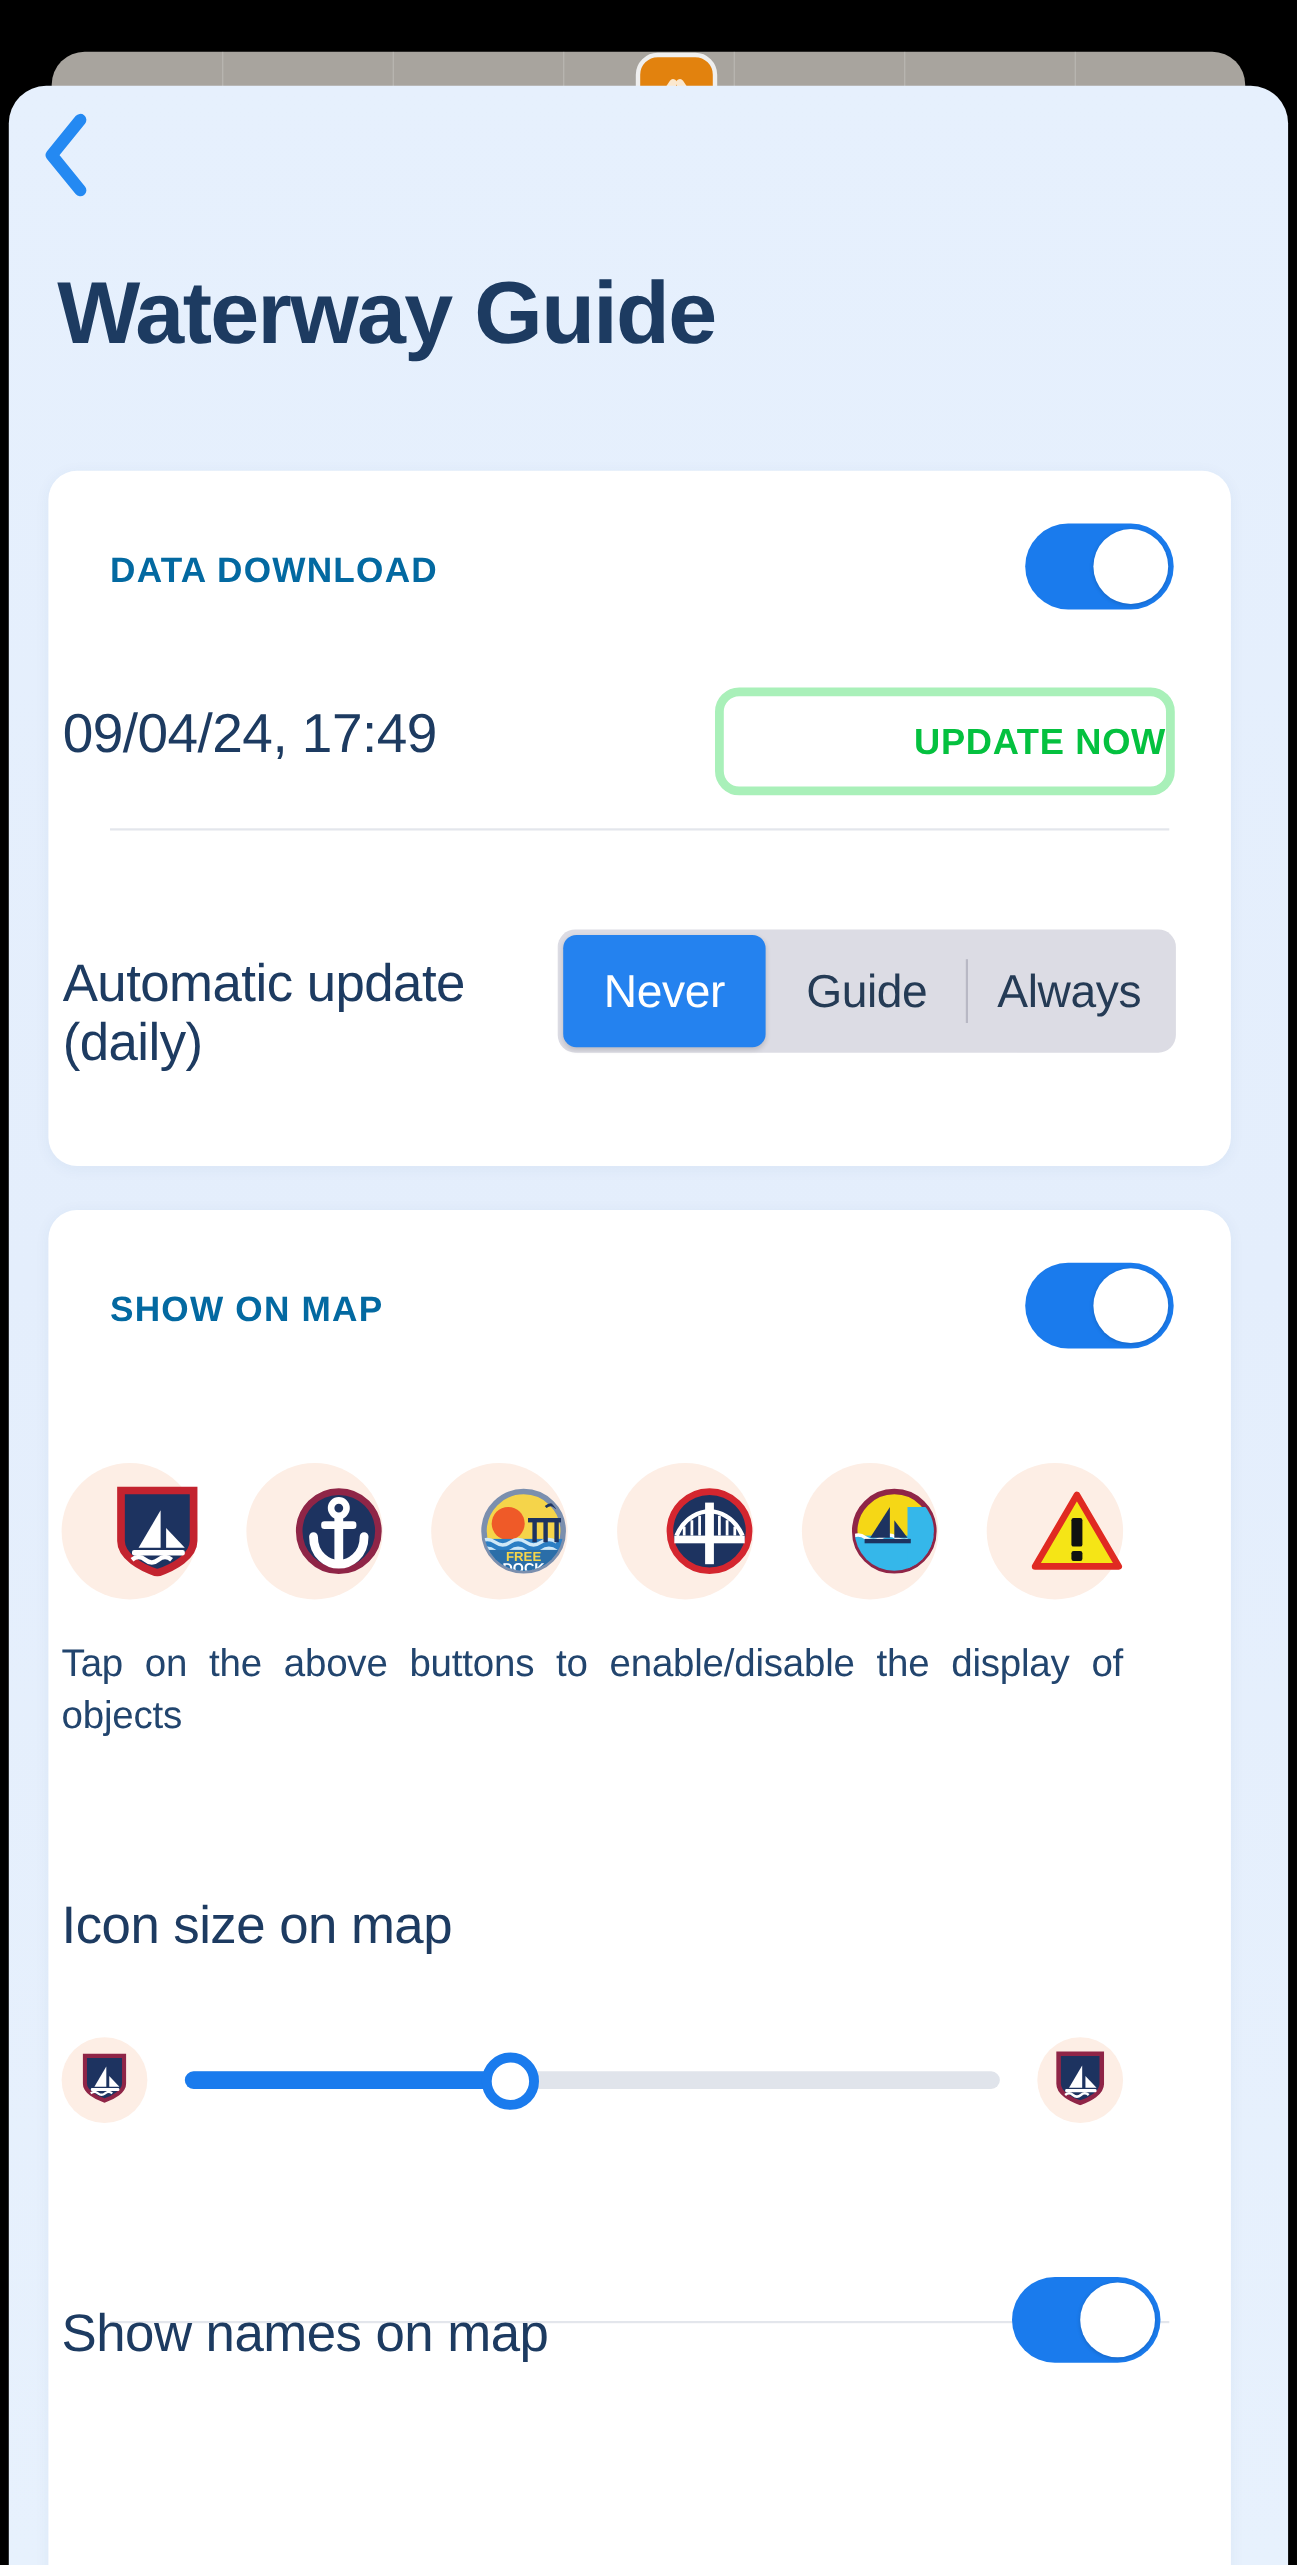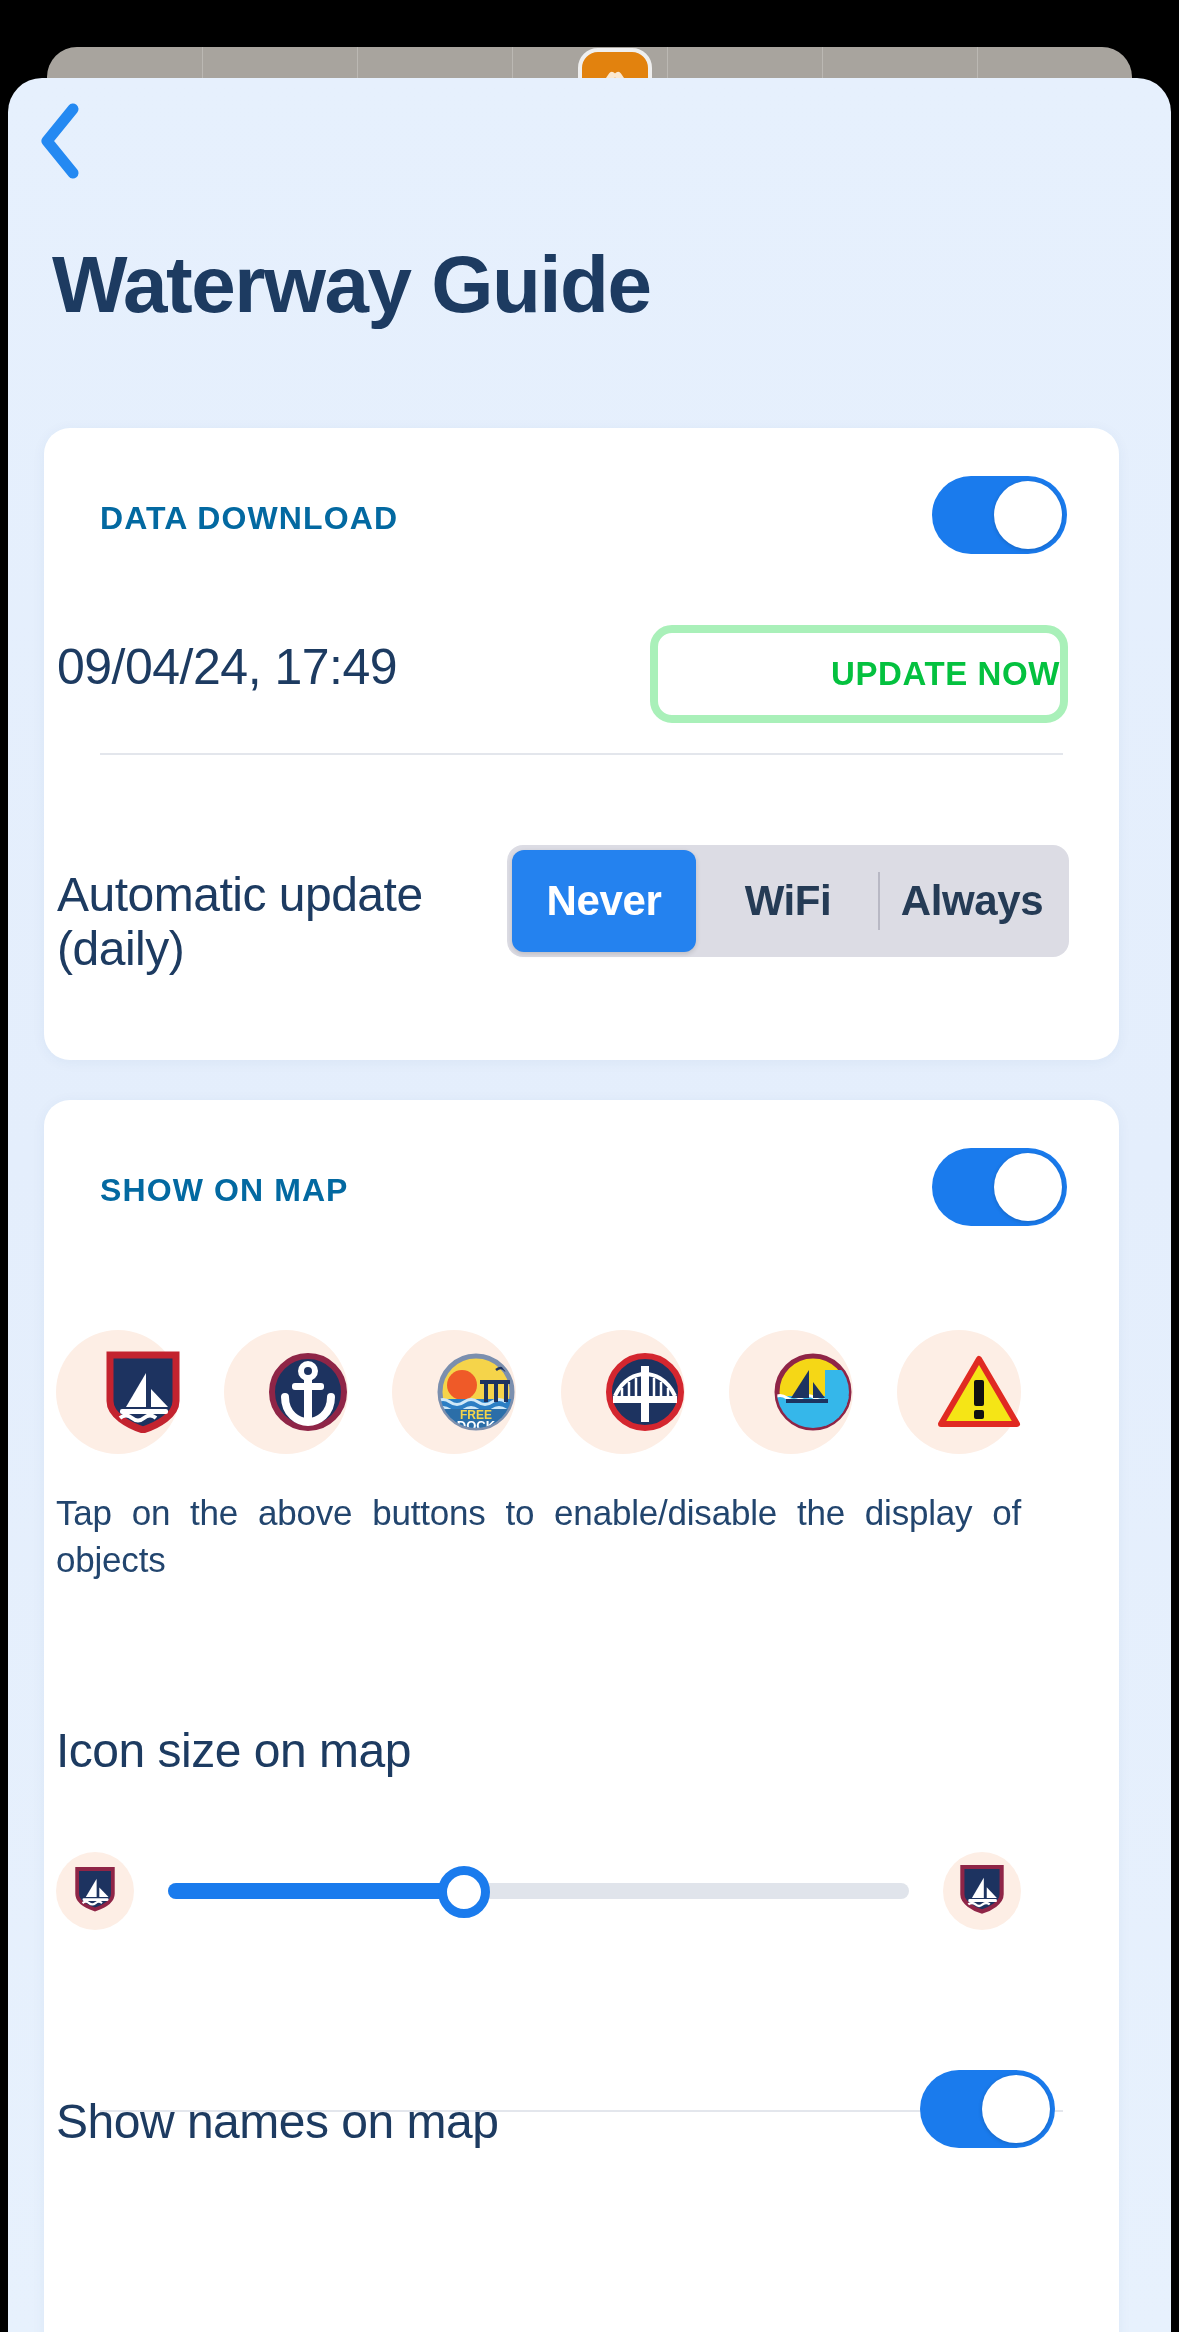--- a/index.html
+++ b/index.html
@@ -97,21 +97,20 @@
 
   
   .auto-label{
     position:absolute; left:57px; top:868px; width:420px;
     font-size:48px; color:#1d3b61; line-height:1.12; letter-spacing:-.5px;
   }
   .segmented{
     position:absolute; left:507px; top:845px; width:562px; height:112px;
     background:#dcdce4; border-radius:16px; display:flex; align-items:center;
     padding:5px;
-    font-weight:bold;
   }
   .seg-item{
     flex:1; height:100%; display:flex; align-items:center; justify-content:center;
     font-size:42px; color:#253b55; border-radius:12px; cursor:pointer;
     position:relative; letter-spacing:-.4px;
   }
   .seg-item.active{
     background:#2482ef; color:#fff;
     box-shadow:0 2px 5px rgba(0,0,0,.15);
   }
@@ -214,21 +213,21 @@
   <span>UPDATE NOW</span>
 </div>
 
 <div class="auto-label">Automatic update (daily)</div>
 
 <div class="segmented">
   <div class="seg-item active">
     <span>Never</span>
   </div>
   <div class="seg-item">
-    <span>WiFi</span>
+    <span>Guide</span>
     <i class="seg-sep"></i>
   </div>
   <div class="seg-item">
     <span>Always</span>
   </div>
 </div>
 
 <div class="card" id="card-showmap">
 
   <div class="sec-head" style="top:72px">SHOW ON MAP</div>

